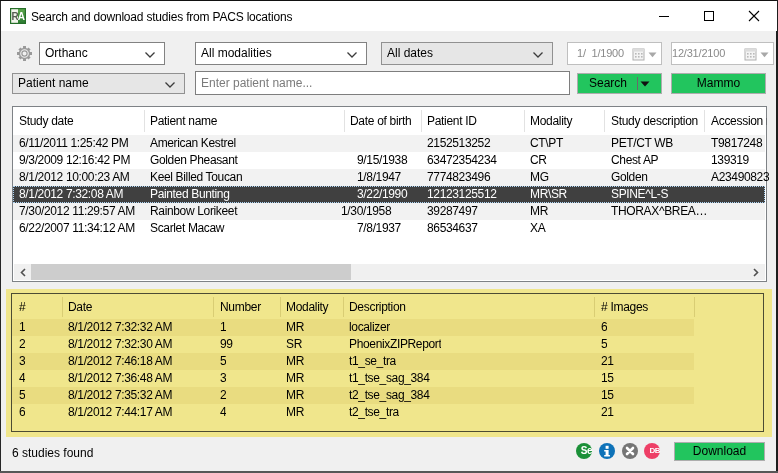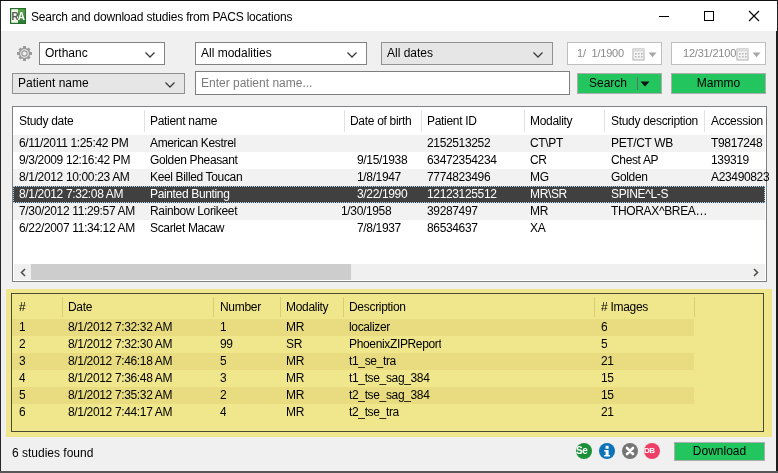--- a/index.html
+++ b/index.html
@@ -17,21 +17,21 @@
 .row{position:absolute;left:0;width:752px;height:17px;line-height:17px;white-space:nowrap}
 .row .c{position:absolute;top:0;height:17px;overflow:hidden;white-space:nowrap;letter-spacing:-0.35px}
 .sb{position:absolute;left:1px;right:1px;bottom:1px;height:16px;background:#f0f0f0}
 .sb .thumb{position:absolute;left:17px;top:0;width:320px;height:16px;background:#cdcdcd}
 .ypanel{position:absolute;left:6px;top:289px;width:766px;height:148px;background:#f0e68c}
 .ytbl{position:absolute;left:5px;top:4px;width:753px;height:139px;border:1px solid #4c4c33}
 .yrow{position:absolute;left:0;width:750px;height:17px;line-height:17px;white-space:nowrap}
 .yrow .c{position:absolute;top:0;height:17px;overflow:hidden;letter-spacing:-0.35px}
 .ysep{position:absolute;top:3px;height:20px;width:1px;background:#d9cd74}
 .ytbl .abs{letter-spacing:-0.3px}
-.circ{position:absolute;top:445px;width:16px;height:16px;border-radius:50%;color:#fff;text-align:left;font-weight:bold}
+.circ{position:absolute;top:445px;width:16px;height:16px;border-radius:50%;color:#fff;text-align:right;font-weight:bold}
 </style></head><body>
 <div class="win">
   <div class="abs" style="left:0;top:0;width:1px;height:473px;background:#262626"></div>
   <div class="abs" style="left:0;top:0;width:778px;height:1px;background:#111"></div>
   <div class="abs" style="left:776px;top:0;width:2px;height:473px;background:#1d1d1d"></div>
   <div class="abs" style="left:0;top:471px;width:778px;height:2px;background:#575757"></div>
 </div>
 <div class="titlebar">
   <svg class="abs" style="left:9px;top:7px" width="16" height="16" viewBox="0 0 16 16">
     <defs>
@@ -95,21 +95,21 @@
         <rect x="9" y="6" width="1.6" height="1.6"></rect>
         <rect x="3" y="9" width="1.6" height="1.6"></rect>
         <rect x="6" y="9" width="1.6" height="1.6"></rect>
         <rect x="9" y="9" width="1.6" height="1.6"></rect>
       </g>
   </svg>
   <svg class="abs" style="right:4px;top:9px" width="9" height="6" viewBox="0 0 9 6">
       <path d="M0.5 0.5 L8.5 0.5 L4.5 5.2 Z" fill="#a8a8a8"></path>
     </svg>
 </div>
-<div class="combo" style="left:671px;top:42px;width:95px;border-color:#bfbfbf;color:#8a8a8a;padding-left:11px;font-size:11px;letter-spacing:-0.2px">12/31/2100
+<div class="combo" style="left:671px;top:42px;width:103px;border-color:#bfbfbf;color:#8a8a8a;padding-left:0;font-size:11px;letter-spacing:-0.2px">12/31/2100
   <svg class="abs" style="right:15px;top:4px" width="14" height="14" viewBox="0 0 14 14">
     <rect x="1" y="2" width="11" height="11" fill="#f4f4f4" stroke="#b0b0b0"></rect>
     <rect x="1" y="2" width="11" height="2.6" fill="#dcdcdc"></rect>
     <g fill="#b9b9b9">
         <rect x="3" y="6" width="1.6" height="1.6"></rect>
         <rect x="6" y="6" width="1.6" height="1.6"></rect>
         <rect x="9" y="6" width="1.6" height="1.6"></rect>
         <rect x="3" y="9" width="1.6" height="1.6"></rect>
         <rect x="6" y="9" width="1.6" height="1.6"></rect>
         <rect x="9" y="9" width="1.6" height="1.6"></rect>

